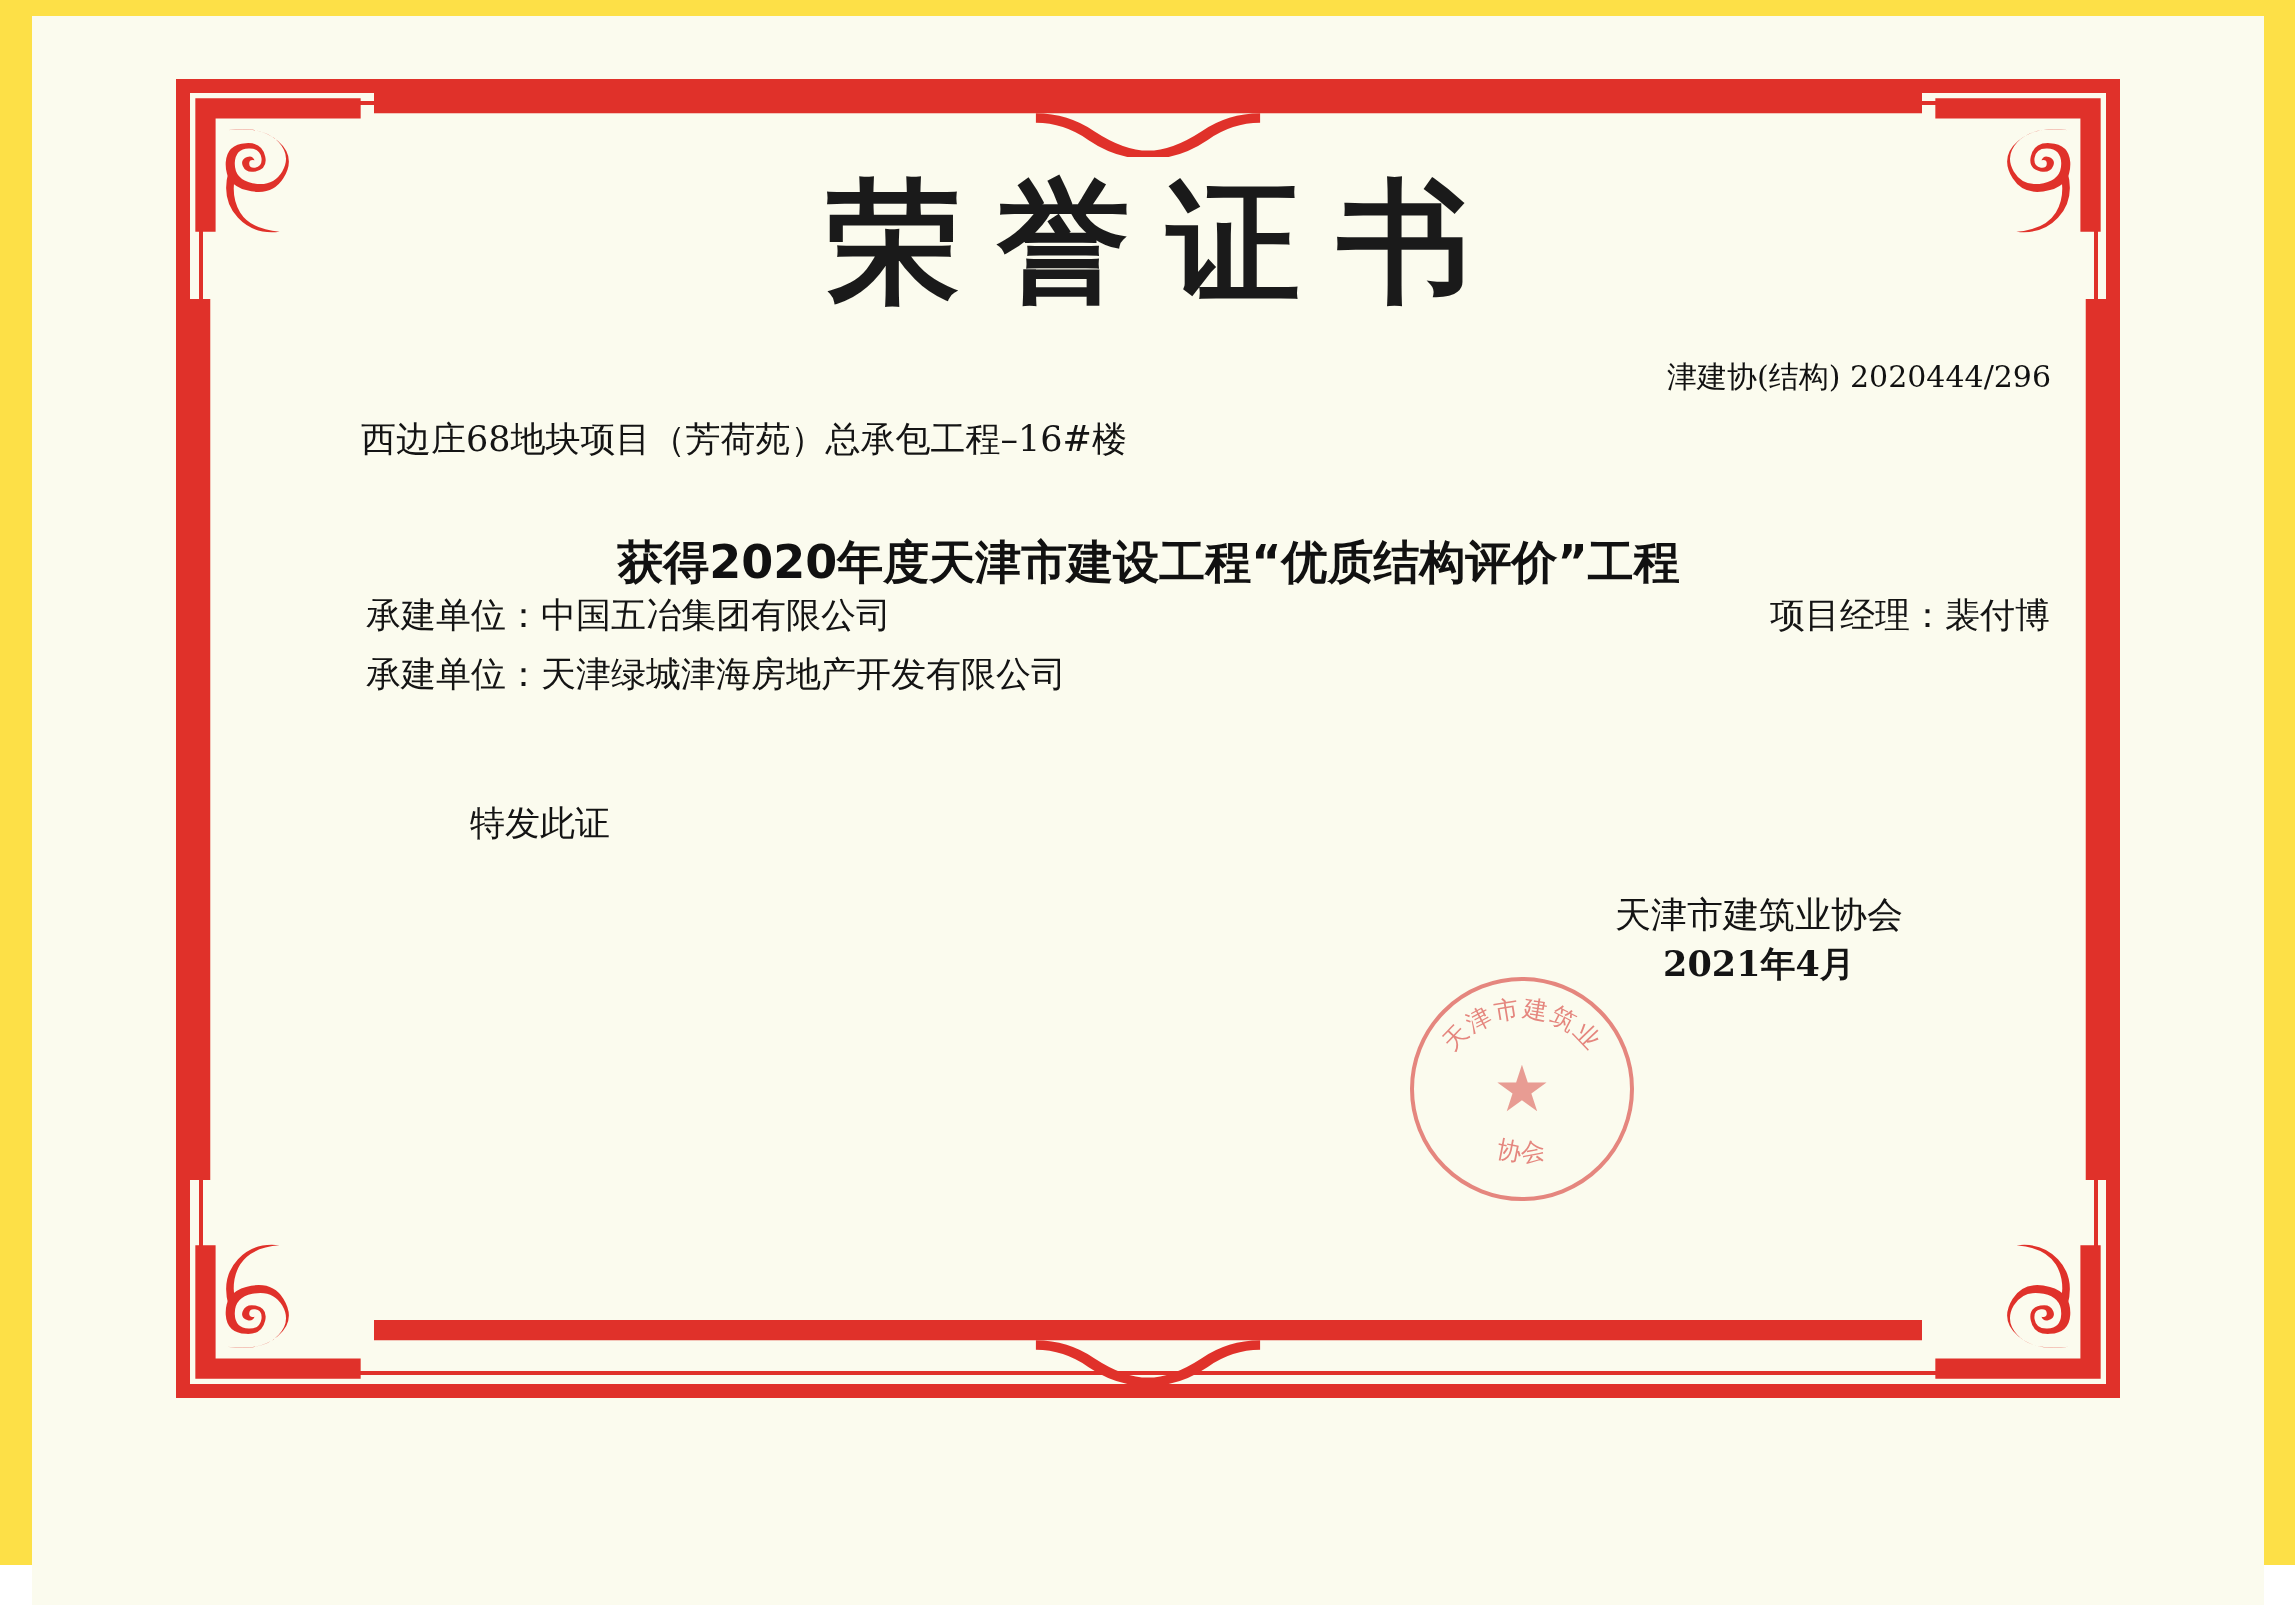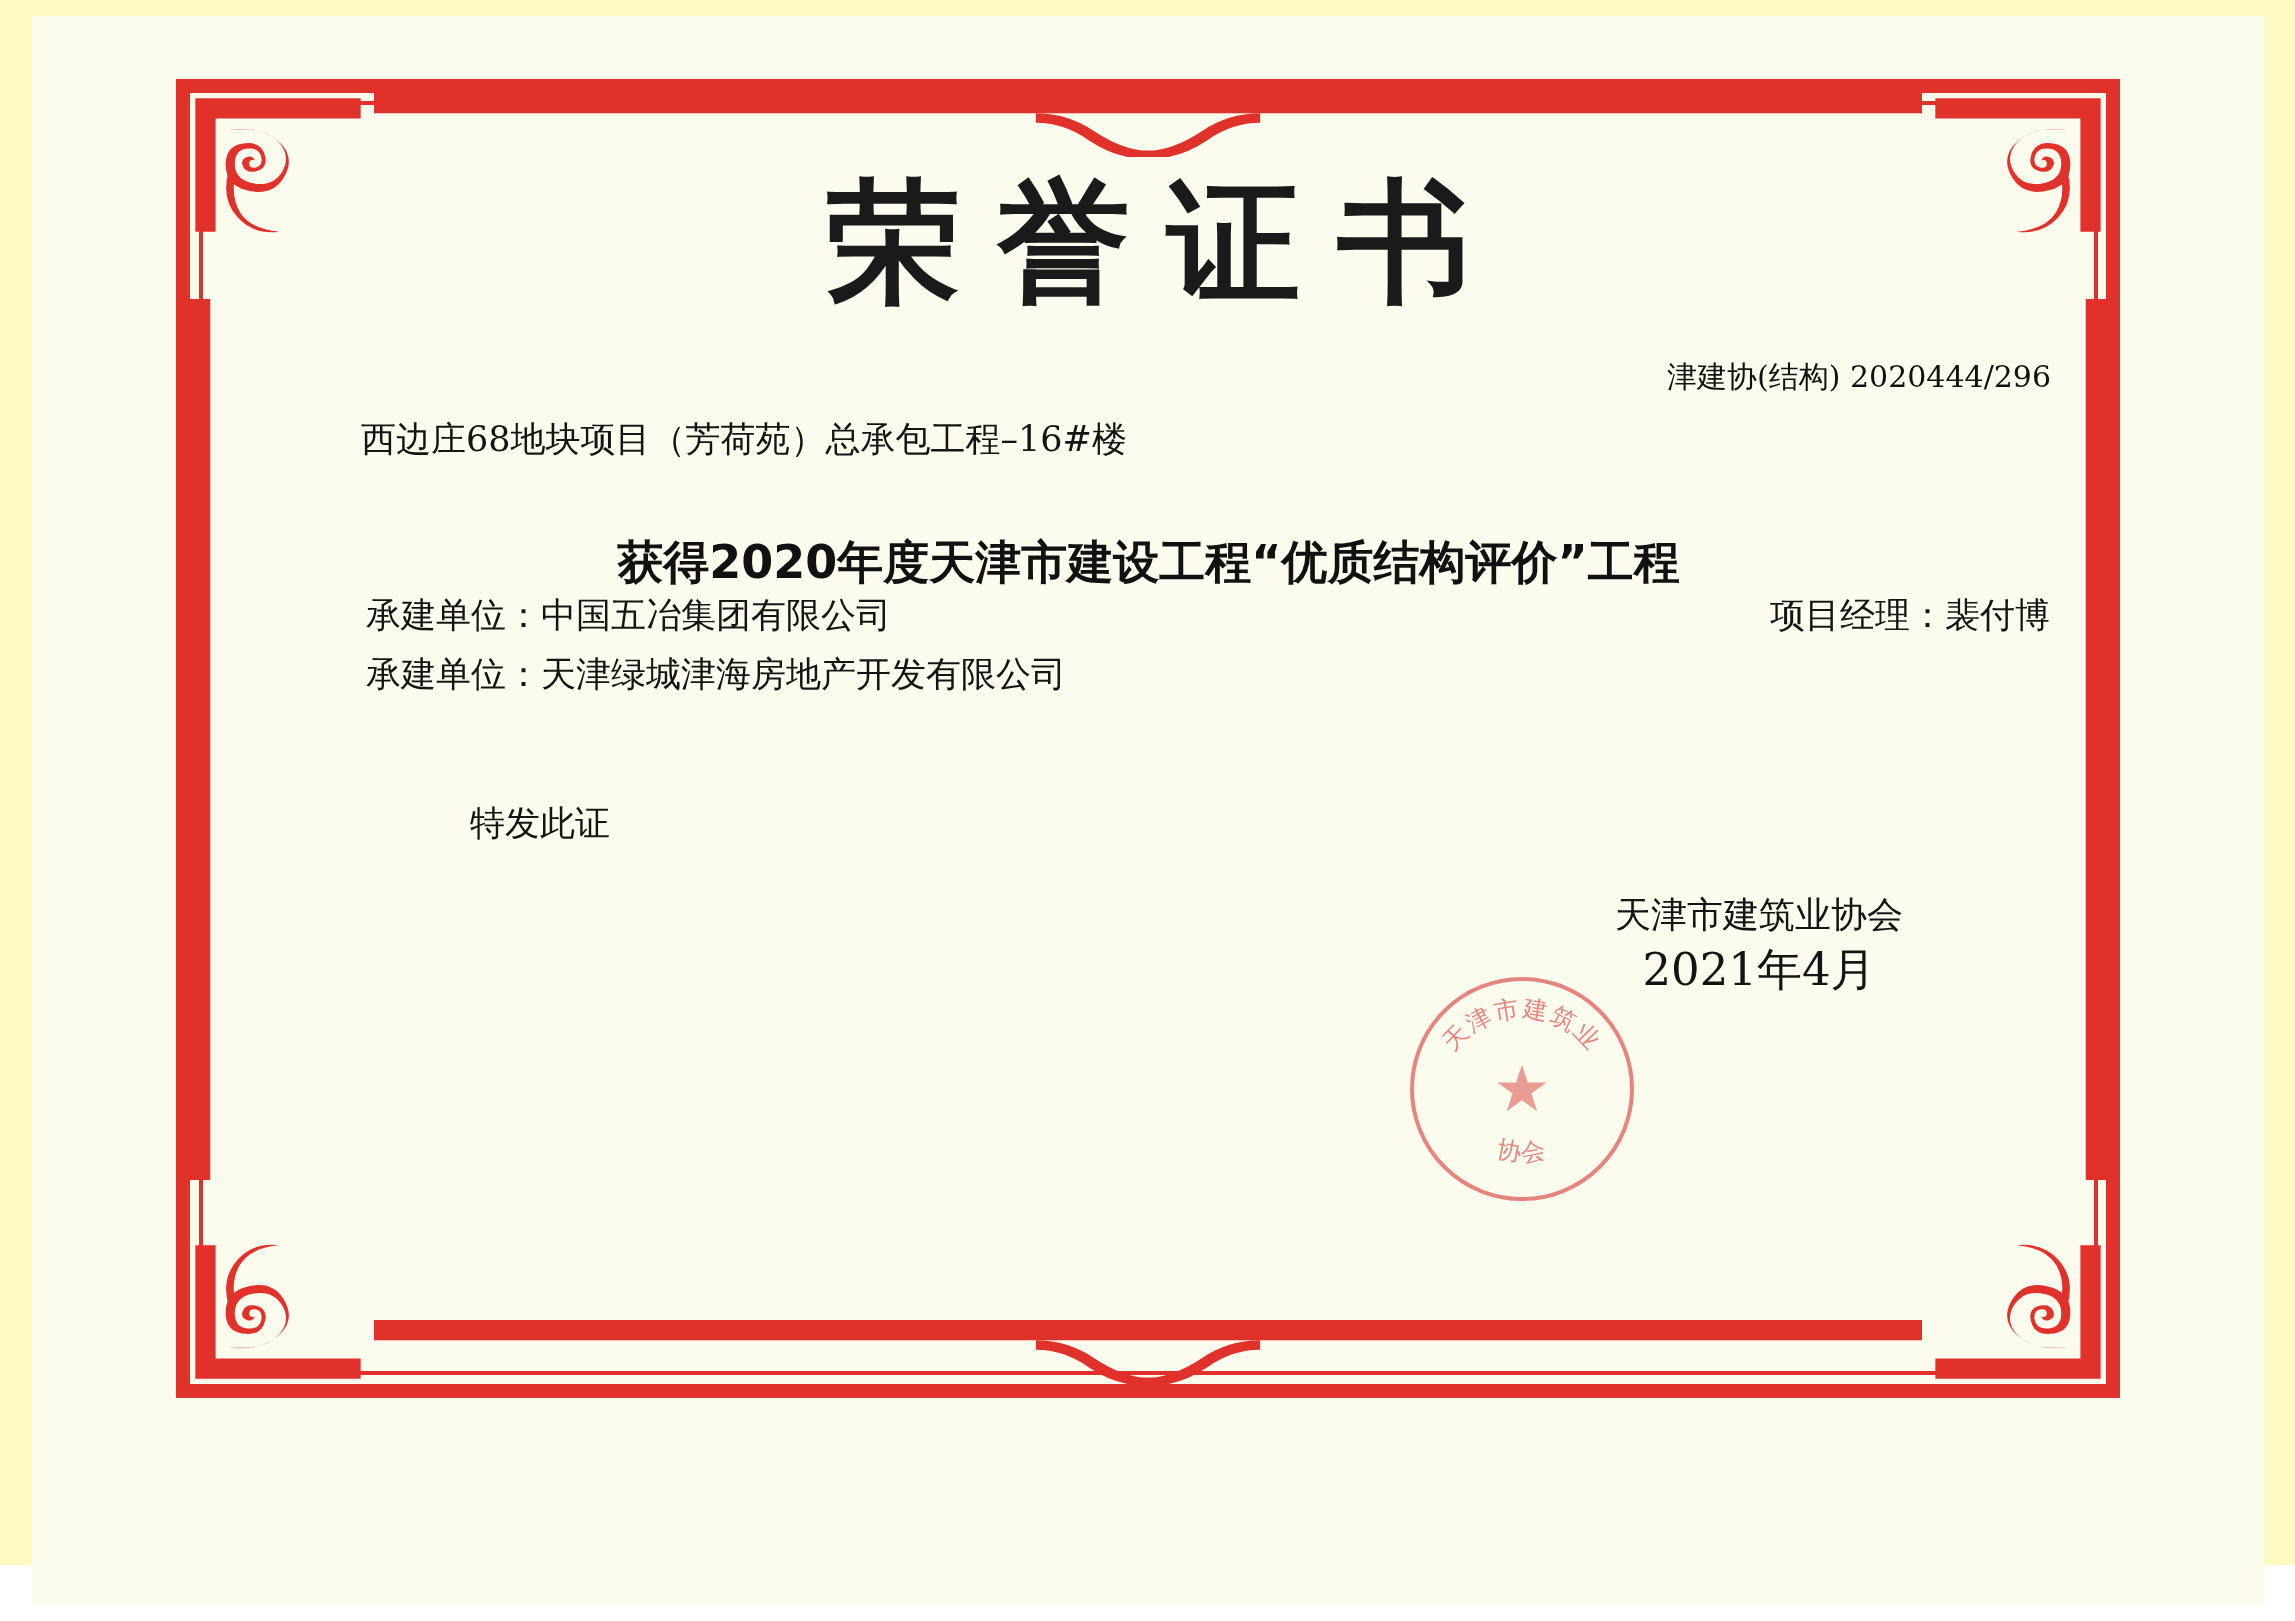--- a/index.html
+++ b/index.html
@@ -13,21 +13,21 @@
     height: 1621px;
     font-family: "DejaVu Sans", "Liberation Sans", sans-serif;
     overflow: hidden;
   }
 
   
   .scan {
     position: relative;
     width: 2295px;
     height: 1565px;
-    background: #fef9c3;
+    background: #fde047;
   }
   
   .sheet {
     position: absolute;
     left: 32px;
     top: 16px;
     width: 2232px;
     height: 1589px;
     background: #fbfbee;
   }
@@ -171,21 +171,21 @@
     position: absolute;
     right: 164px;
     top: 758px;
     text-align: center;
     font-family: "DejaVu Serif", "Liberation Serif", serif;
     font-size: 36px;
     color: #141414;
     line-height: 1.35;
     white-space: nowrap;
   }
-  .issuer .date { font-size: 45px; }
+  .issuer .date { font-size: 35px; font-weight: bold; }
 
   
   .seal {
     position: absolute;
     left: 1410px;
     top: 977px;
     width: 224px;
     height: 224px;
     pointer-events: none;
   }

